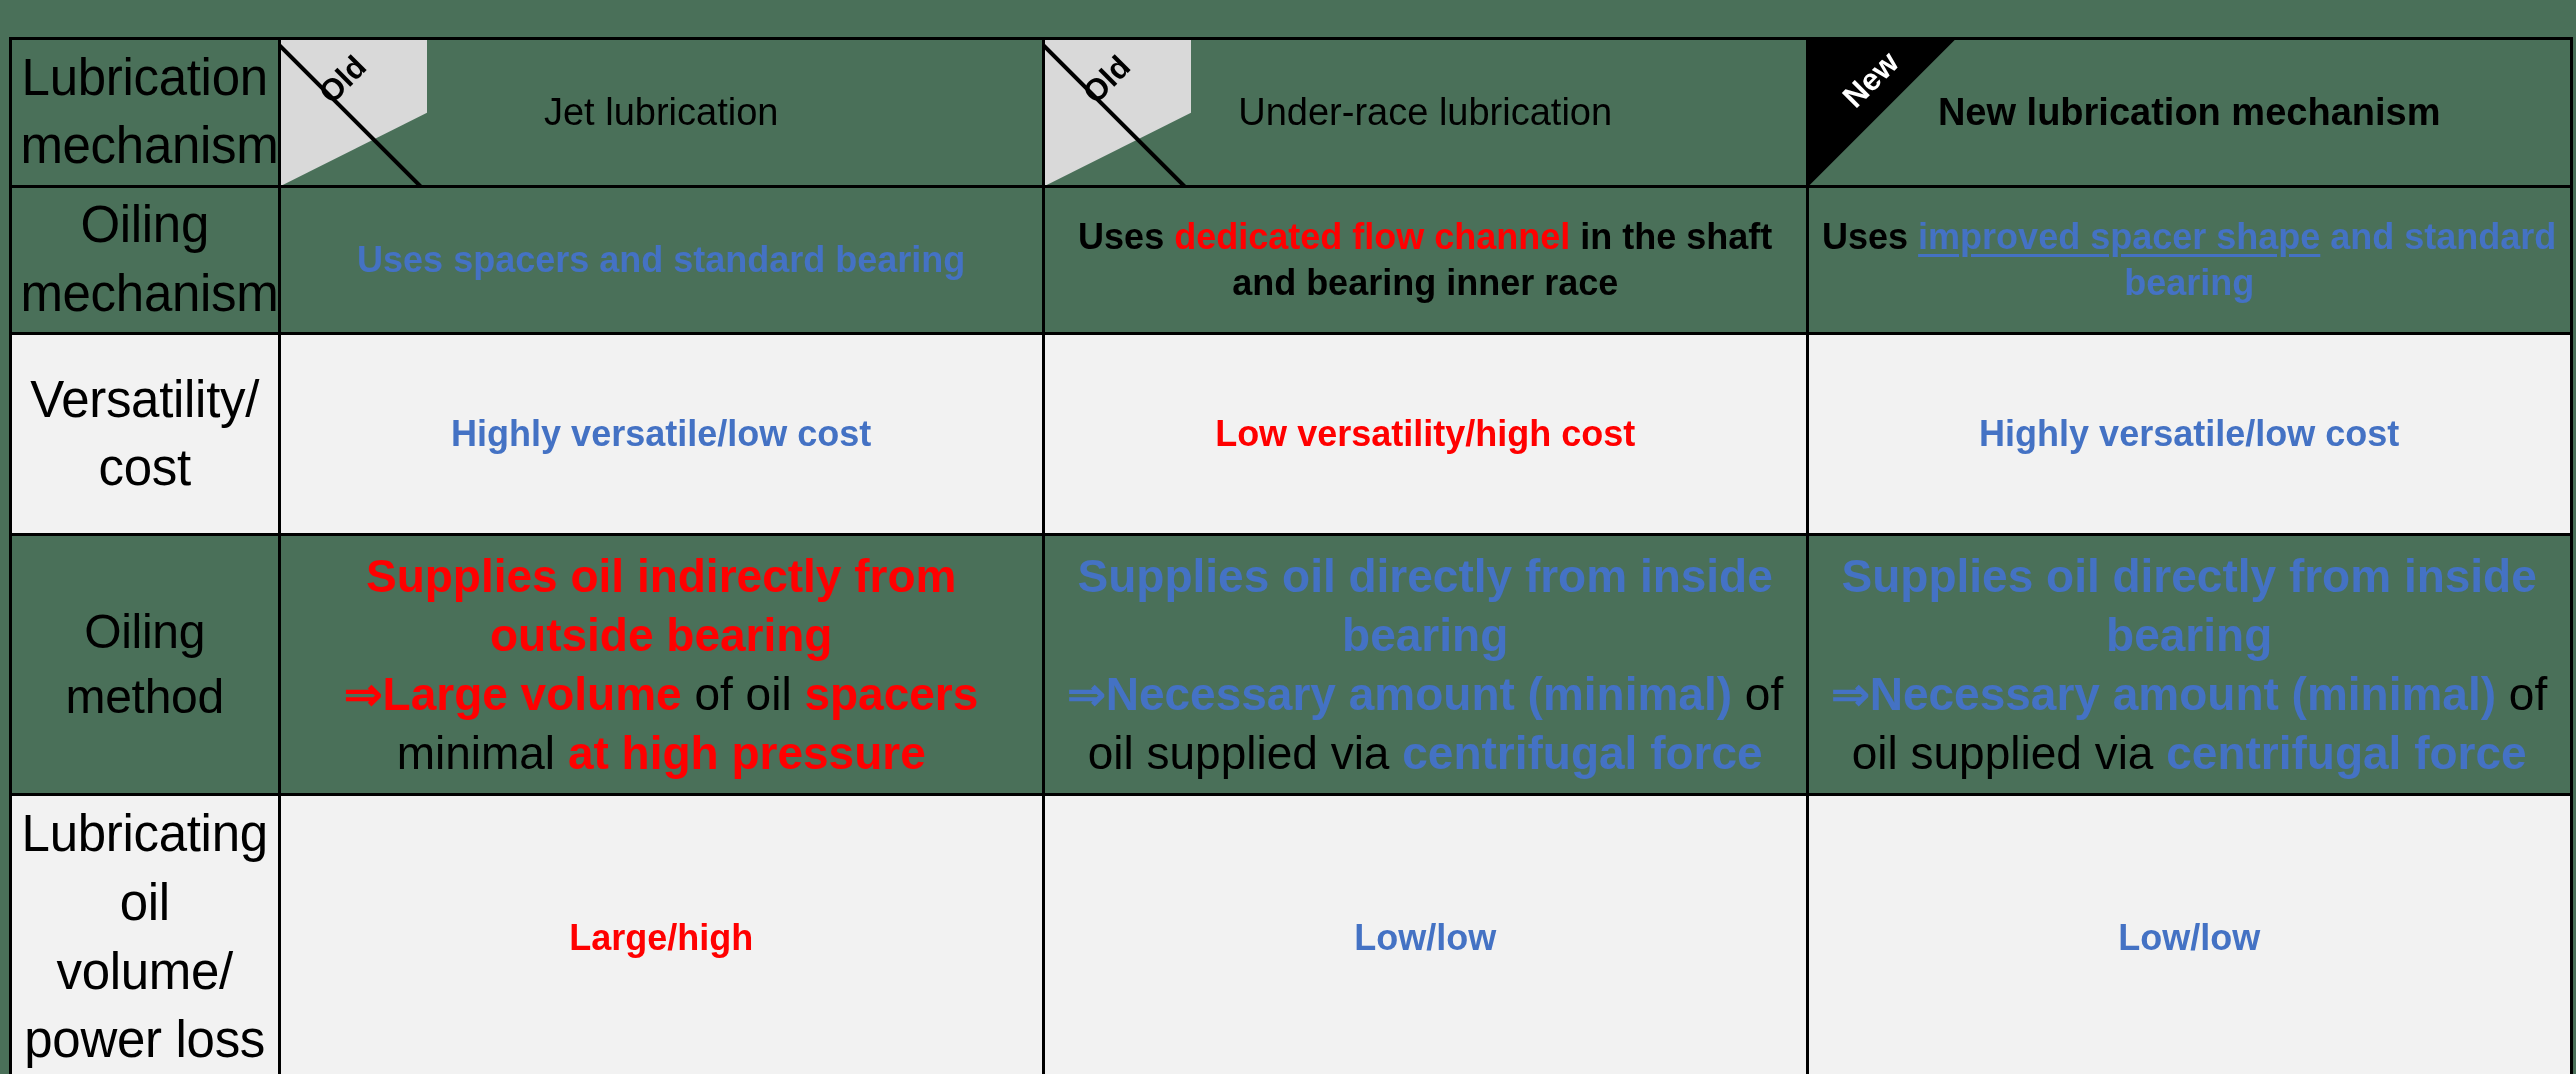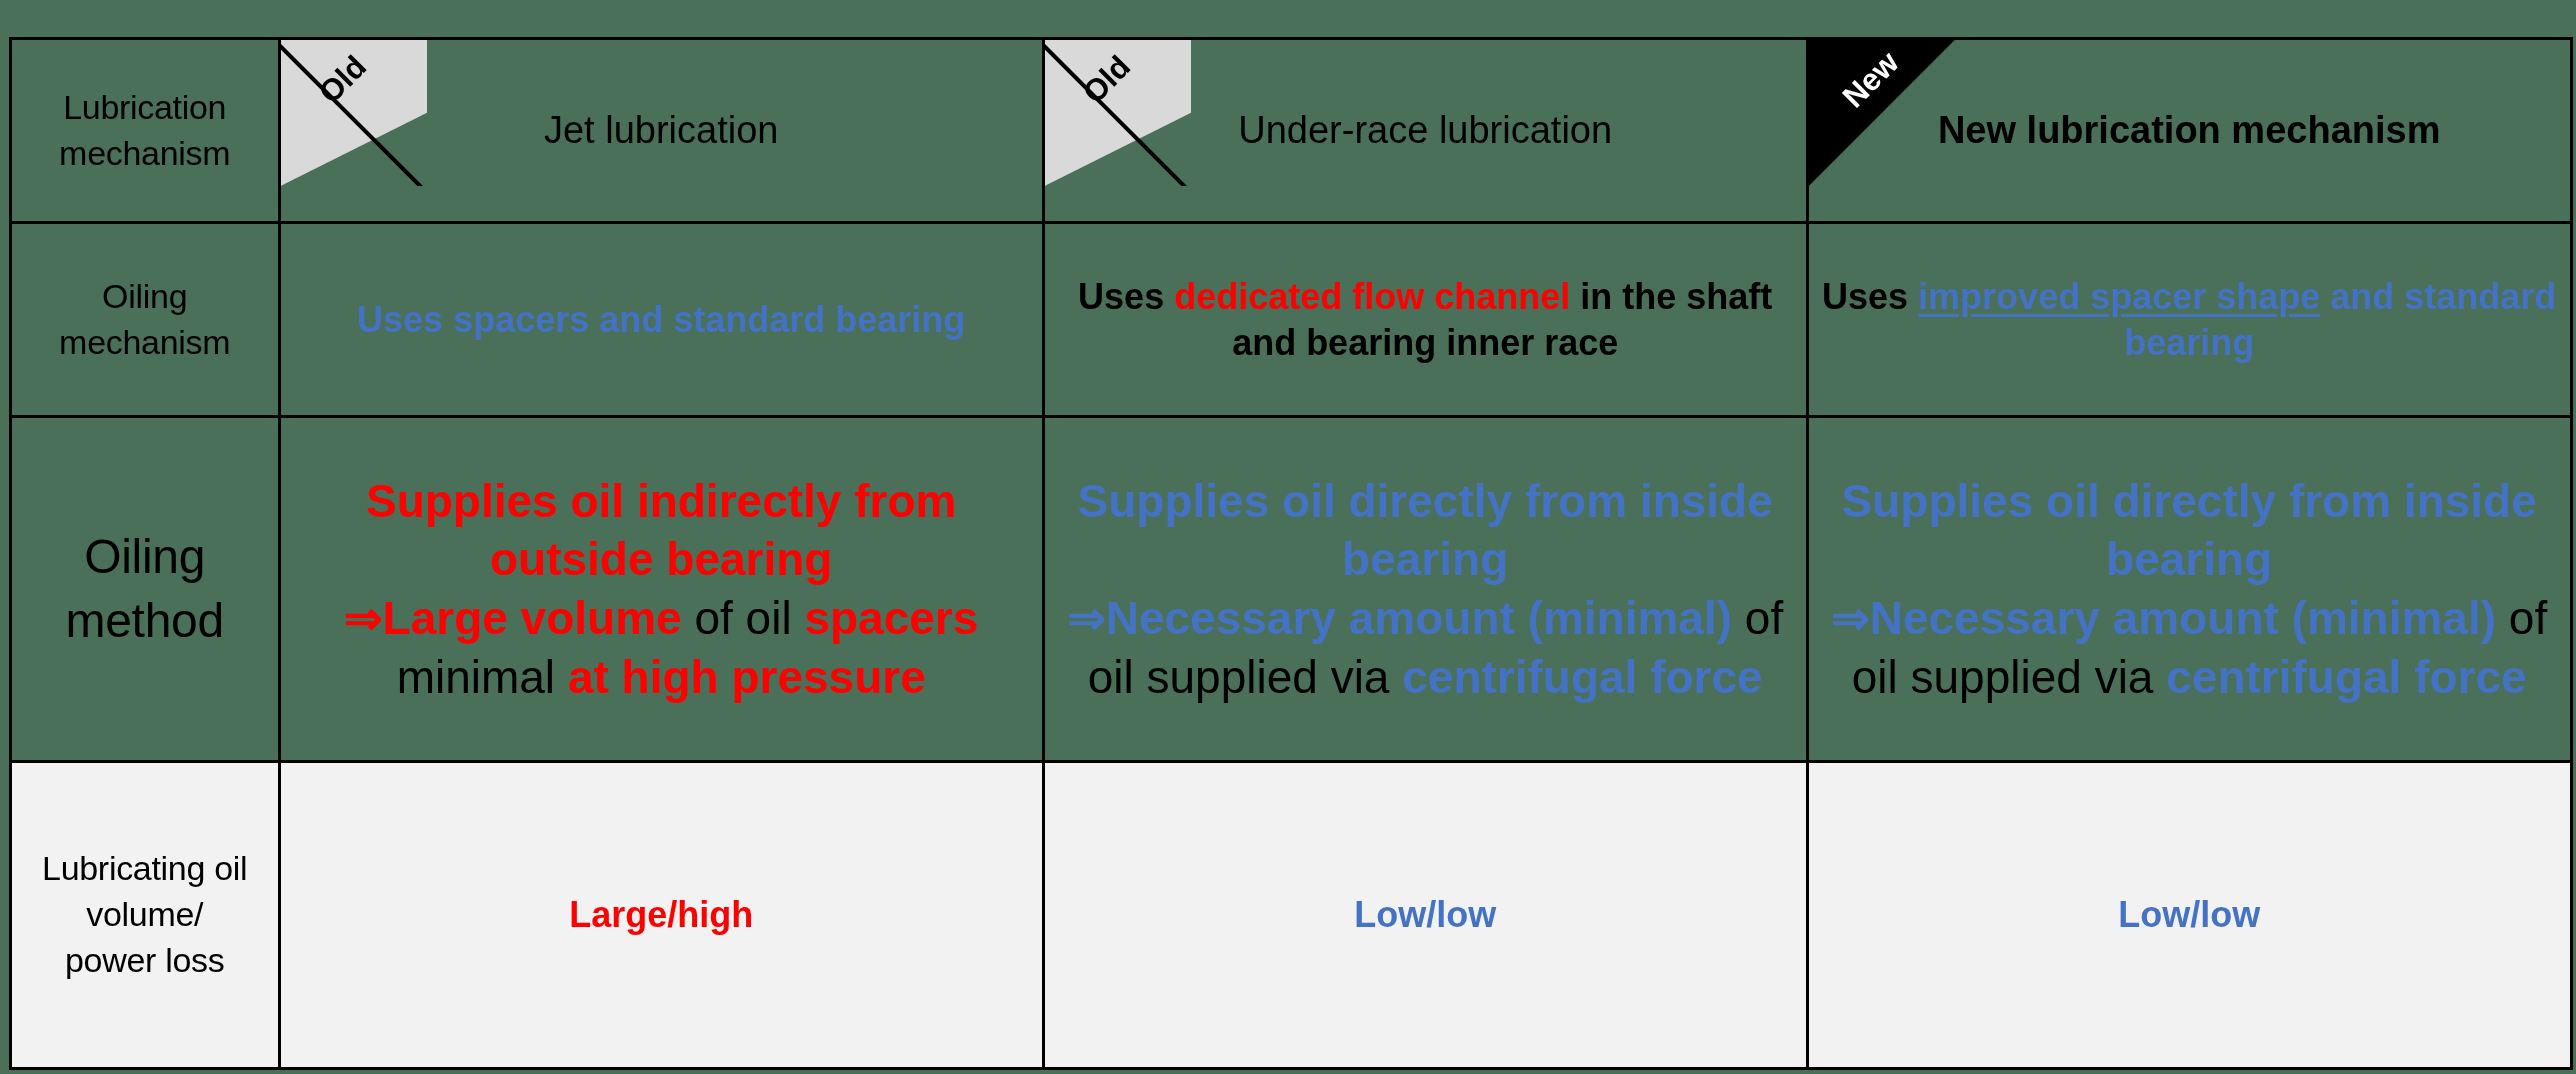--- a/index.html
+++ b/index.html
@@ -43,21 +43,21 @@
   
   col.c-label { width: 269px; }
   col.c-body  { width: 764px; }
 
   
   td.bg-none { background: transparent; }
   td.bg-light { background: #f2f2f2; }
 
   
   .label-cell {
-    font-size: 34px;
+    font-size: 51px;
     line-height: 1.35;
     color: #000000;
     font-weight: 400;
     letter-spacing: -0.3px;
   }
   .label-cell.tight { font-size: 48px; }
 
   
   .hdr-cell {
     font-size: 38px;
@@ -195,20 +195,29 @@
       <tr style="height:146px;">
         <td class="label-cell bg-none">
           <span class="line">Oiling</span>
           <span class="line">mechanism</span>
         </td>
         <td class="body-cell bg-none"><span class="t-blue">Uses spacers and standard bearing</span></td>
         <td class="body-cell bg-none"><span class="t-black">Uses </span><span class="t-red">dedicated flow channel</span><span class="t-black"> in the shaft and bearing inner race</span></td>
         <td class="body-cell bg-none"><span class="t-black">Uses </span><span class="t-blue u">improved spacer shape</span><span class="t-blue"> and standard bearing</span></td>
       </tr>
 
+      <tr style="height:201px;">
+        <td class="label-cell bg-light">
+          <span class="line">Versatility/</span>
+          <span class="line">cost</span>
+        </td>
+        <td class="body-cell bg-light"><span class="t-blue">Highly versatile/low cost</span></td>
+        <td class="body-cell bg-light"><span class="t-red">Low versatility/high cost</span></td>
+        <td class="body-cell bg-light"><span class="t-blue">Highly versatile/low cost</span></td>
+      </tr>
 
       <tr style="height:260px;">
         <td class="label-cell tight bg-none">
           <span class="line">Oiling method</span>
         </td>
         <td class="body-cell small bg-none">
             <div class="line"><span class="t-red">Supplies oil indirectly from outside bearing</span></div>
             <div class="line"><span class="t-red">⇒Large volume</span><span class="t-black t-plain"> of oil </span><span class="t-red">spacers</span><span class="t-black t-plain"> minimal </span><span class="t-red">at high pressure</span></div>
           </td>
         <td class="body-cell small bg-none">

